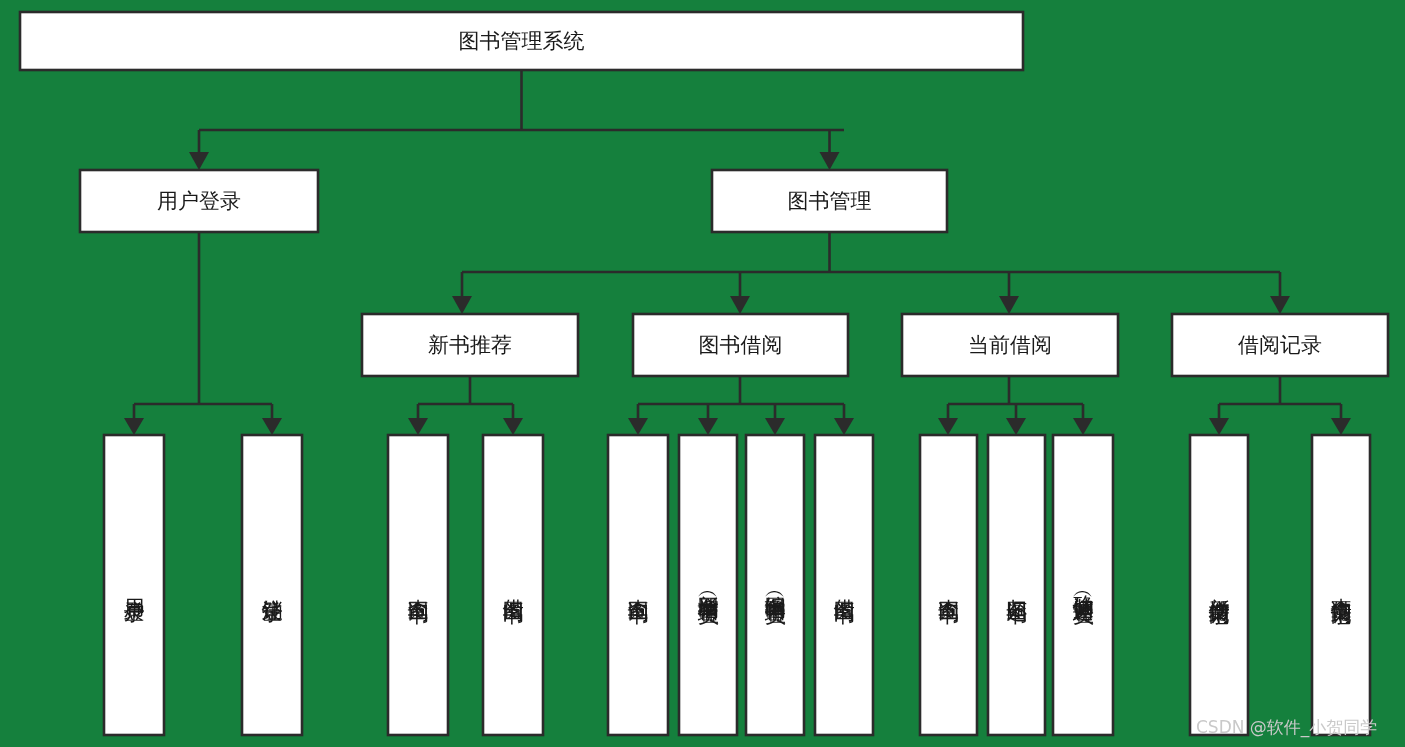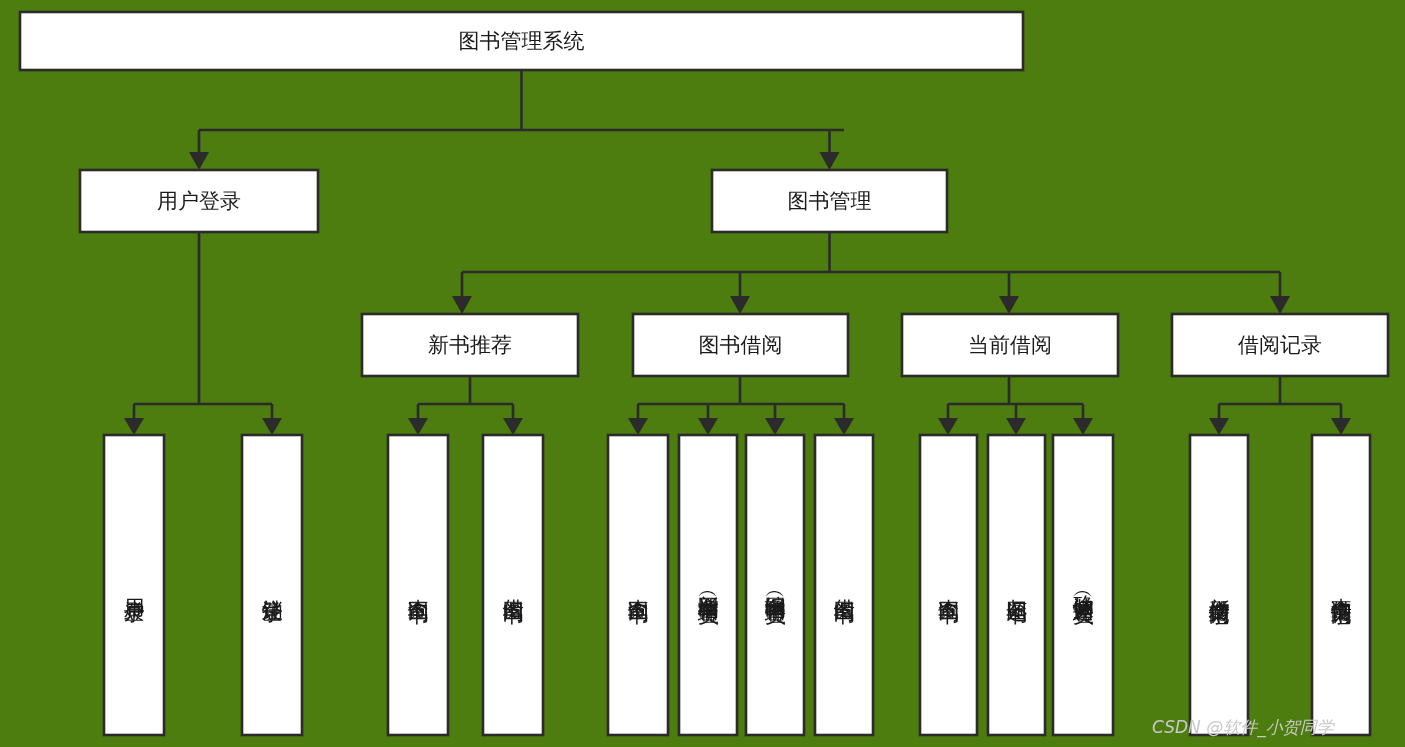--- a/index.html
+++ b/index.html
@@ -11,21 +11,21 @@
   body {
     width: 1405px;
     height: 747px;
     font-family: "DejaVu Sans", "Liberation Sans", sans-serif;
     overflow: hidden;
   }
   #diagram-root {
     position: relative;
     width: 1405px;
     height: 747px;
-    background: #4d7c0f;
+    background: #15803d;
   }
   svg.diagram-svg {
     position: absolute;
     left: 0;
     top: 0;
     width: 1405px;
     height: 747px;
   }
   .node-rect {
     fill: #ffffff;
@@ -253,15 +253,15 @@
       <div class="vlabel" style="left: 679px; top: 435px; width: 58px; height: 300px;">新增图书（管理员）</div>
       <div class="vlabel" style="left: 746px; top: 435px; width: 58px; height: 300px;">编辑图书（管理员）</div>
       <div class="vlabel" style="left: 815px; top: 435px; width: 58px; height: 300px;">借阅图书</div>
       <div class="vlabel" style="left: 920px; top: 435px; width: 57px; height: 300px;">查询图书</div>
       <div class="vlabel" style="left: 988px; top: 435px; width: 57px; height: 300px;">归还图书</div>
       <div class="vlabel" style="left: 1053px; top: 435px; width: 60px; height: 300px;">确认归还（管理员）</div>
       <div class="vlabel" style="left: 1190px; top: 435px; width: 58px; height: 300px;">新增借阅记录</div>
       <div class="vlabel" style="left: 1312px; top: 435px; width: 58px; height: 300px;">查询借阅记录</div>
     </div>
 
-  <div class="watermark" style="left:1152px; top:716px;font-style:italic;">CSDN @软件_小贺同学</div>
+  <div class="watermark" style="left:1196px; top:716px;">CSDN @软件_小贺同学</div>
 
 </div>
 
 </body></html>

